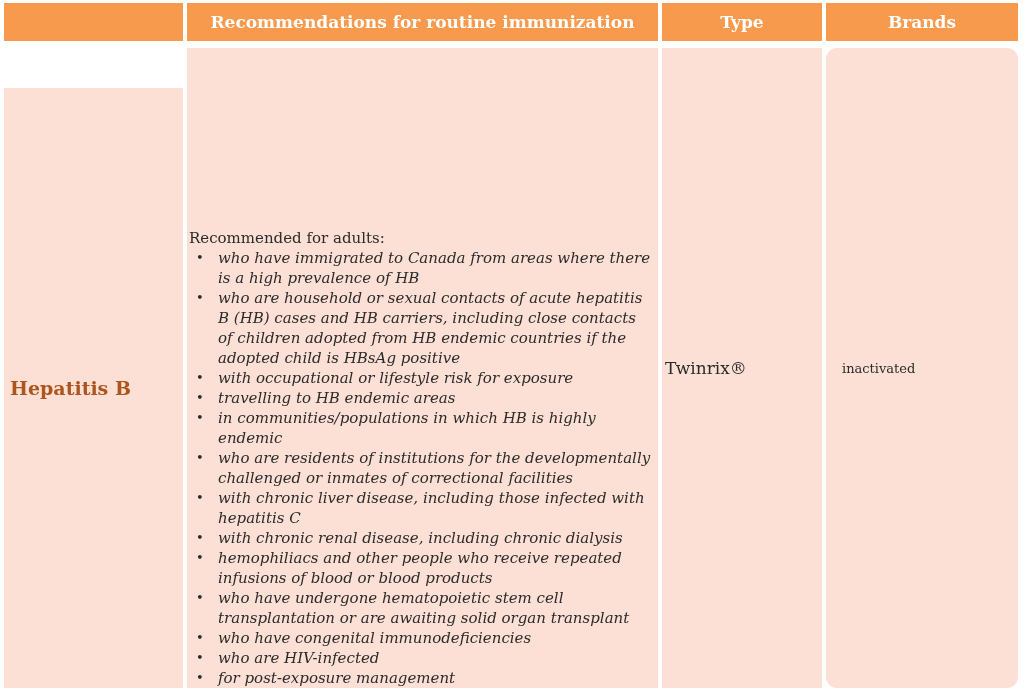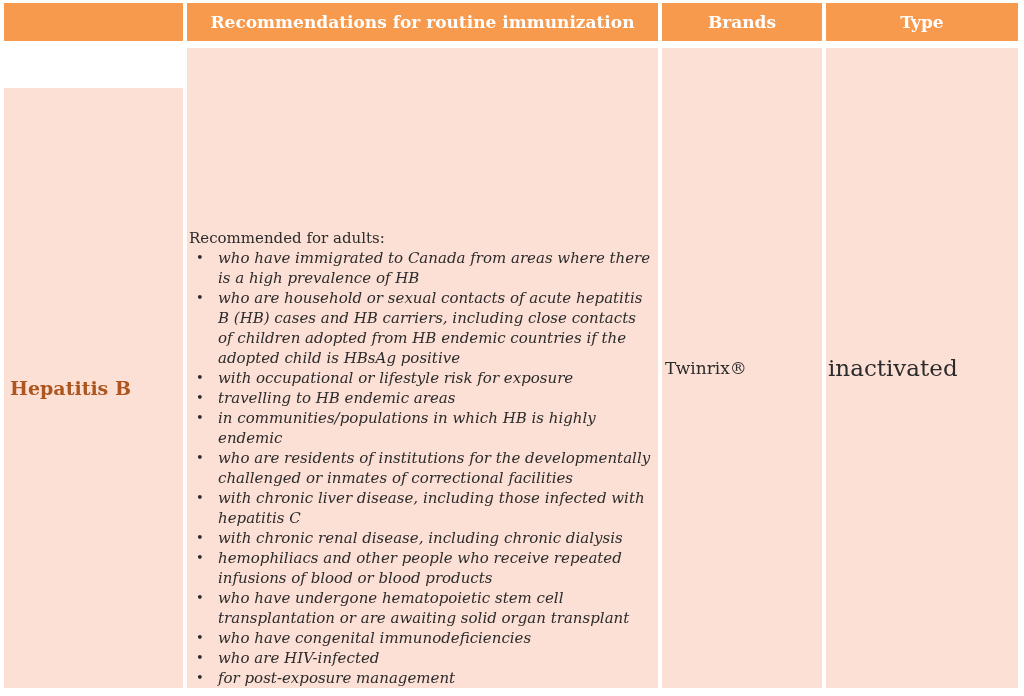--- a/index.html
+++ b/index.html
@@ -70,33 +70,34 @@
   }
   .bullet-text {
     flex: 1 1 auto;
     font-style: italic;
   }
   .td-brands {
     padding-left: 3px;
     font-size: 17px;
   }
   .td-type {
-    padding-left: 2px;
-    font-size: 23px;
+    padding-left: 16px;
+    font-size: 13px;
+    border-radius: 11px;
   }
 </style>
 </head>
 <body>
 
 <div class="table">
 
   <div class="th"></div>
   <div class="th">Recommendations for routine immunization</div>
+  <div class="th">Type</div>
   <div class="th">Brands</div>
-  <div class="th">Type</div>
 
   <div class="td td-vaccine">
     <span class="vaccine-label">Hepatitis B</span>
   </div>
 
   <div class="td td-reco">
     <div class="reco-block">
       <span class="reco-intro">Recommended for adults:</span>
       <div id="bullet-list">
           <div class="bullet-row">

